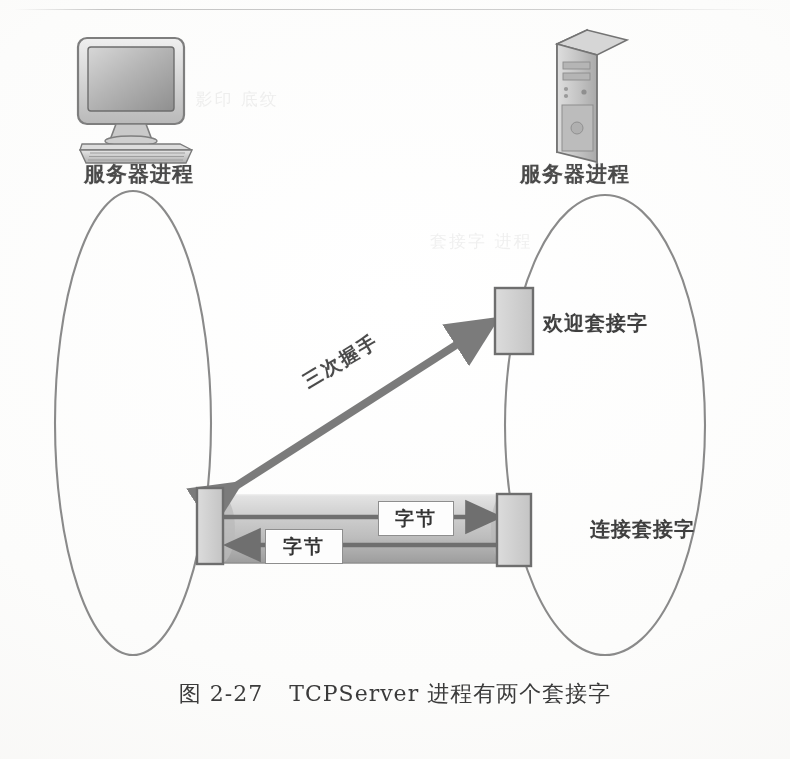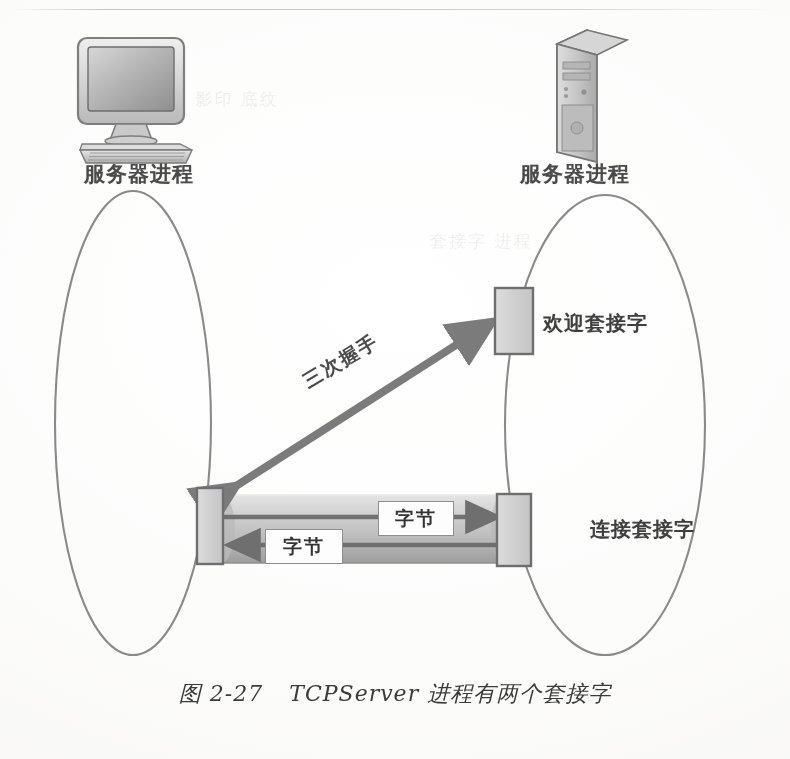--- a/index.html
+++ b/index.html
@@ -109,21 +109,20 @@
   .caption {
     position: absolute;
     left: 0;
     right: 0;
     top: 679px;
     text-align: center;
     font-family: "DejaVu Serif", "Liberation Serif", serif;
     font-size: 22px;
     color: #3b3b3b;
     letter-spacing: 1px;
-    font-style: italic;
   }
   .caption .num { font-family: "DejaVu Serif", "Liberation Serif", serif; }
   .caption .gap { display: inline-block; width: 26px; }
 </style>
 </head>
 <body>
 
 <div id="page">
 
   <div class="scanline"></div>

